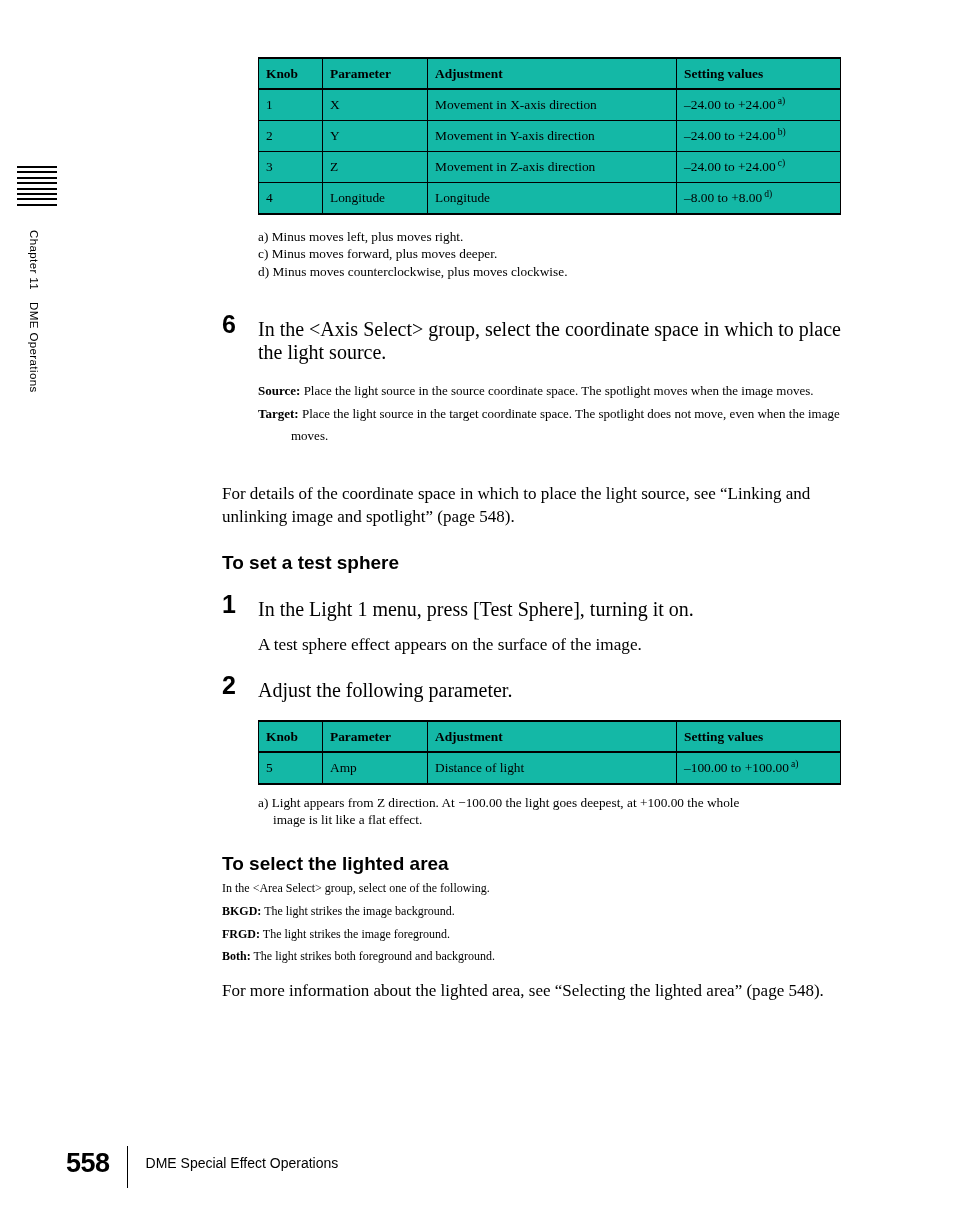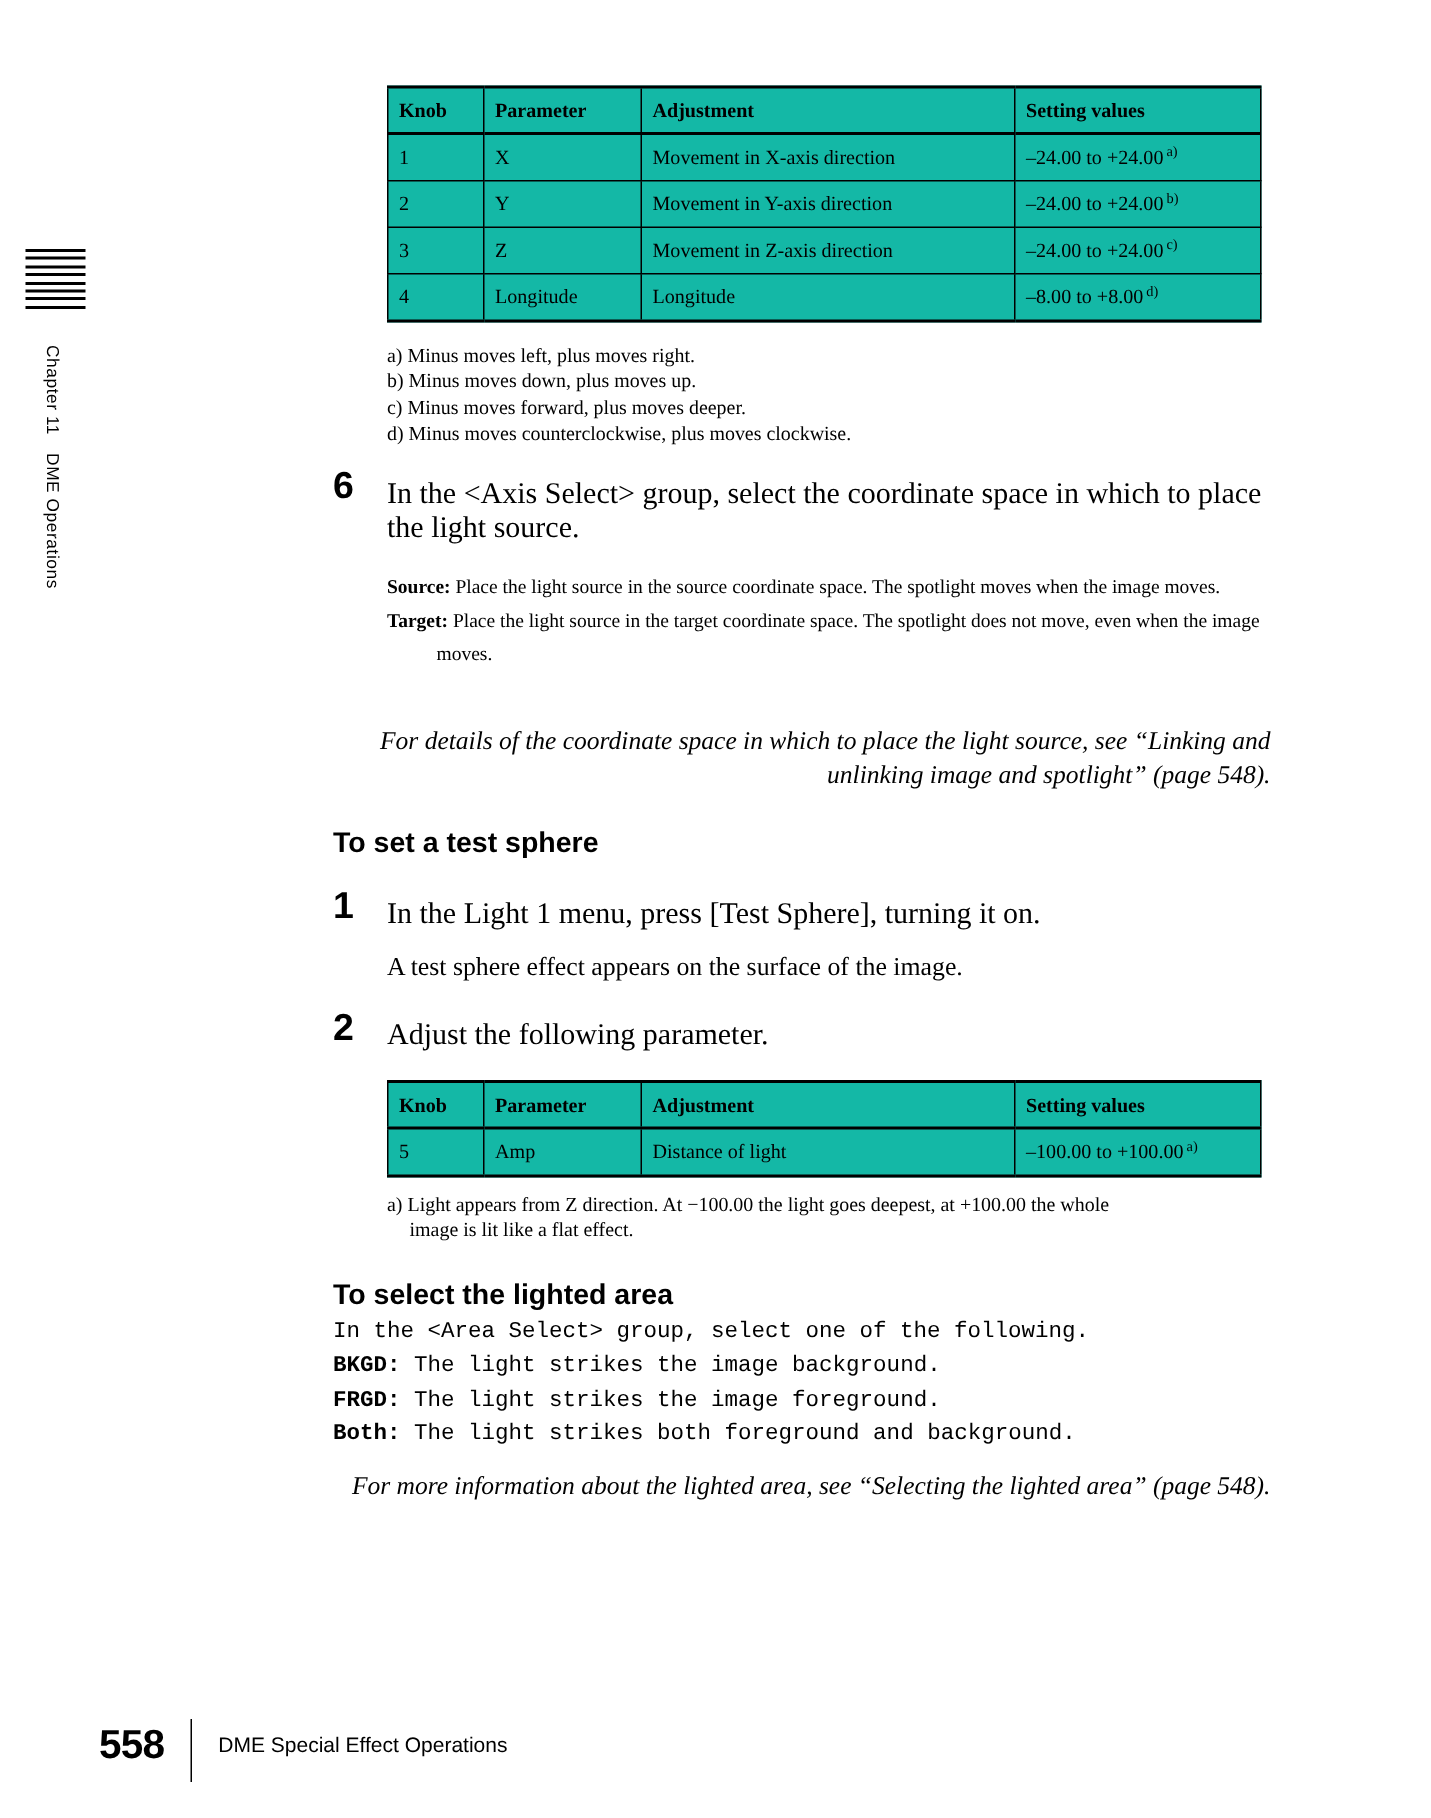--- a/index.html
+++ b/index.html
@@ -133,40 +133,38 @@
   }
   .defn .row {
     padding-left: 33px;
     text-indent: -33px;
   }
   .defn b { font-weight: bold; }
 
   .note {
     position: absolute;
     font-family: "Liberation Serif", serif;
-    font-style: italic;
     font-size: 17px;
     line-height: 22.5px;
     width: 625px;
-    text-align: right;
   }
 
   h3.sec-head {
     position: absolute;
     margin: 0;
     font-family: "Liberation Sans", sans-serif;
     font-weight: bold;
     font-size: 19px;
     line-height: 1;
   }
 
   .plain-block {
     position: absolute;
-    font-family: Liberation Mono, monospace;
-    font-size: 15px;
+    font-family: Liberation Serif, serif;
+    font-size: 12px;
     line-height: 22.8px;
     width: 640px;
   }
   .plain-block .ln { display: block; }
   .plain-block b { font-weight: bold; }
 
   
   .footer {
     position: absolute;
     left: 66px;
@@ -254,21 +252,20 @@
         <td>4</td>
         <td>Longitude</td>
         <td>Longitude</td>
         <td><span>–8.00 to +8.00</span><sup class="fn">d)</sup></td>
       </tr>
     </tbody>
   </table>
 
   <div class="footnotes" style="left:258px; top:228px; width:560px;">
     <div class="fn-line">a) Minus moves left, plus moves right.</div>
-    <div class="fn-line">b) Minus moves down, plus moves up.</div>
     <div class="fn-line">c) Minus moves forward, plus moves deeper.</div>
     <div class="fn-line">d) Minus moves counterclockwise, plus moves clockwise.</div>
   </div>
 
   <div class="step" style="left:222px; top:318px;">
     <div class="num">6</div>
     <div class="body">In the &lt;Axis Select&gt; group, select the coordinate space in which to place the light source.</div>
   </div>
 
   <div class="defn" style="left:258px; top:380px;">

